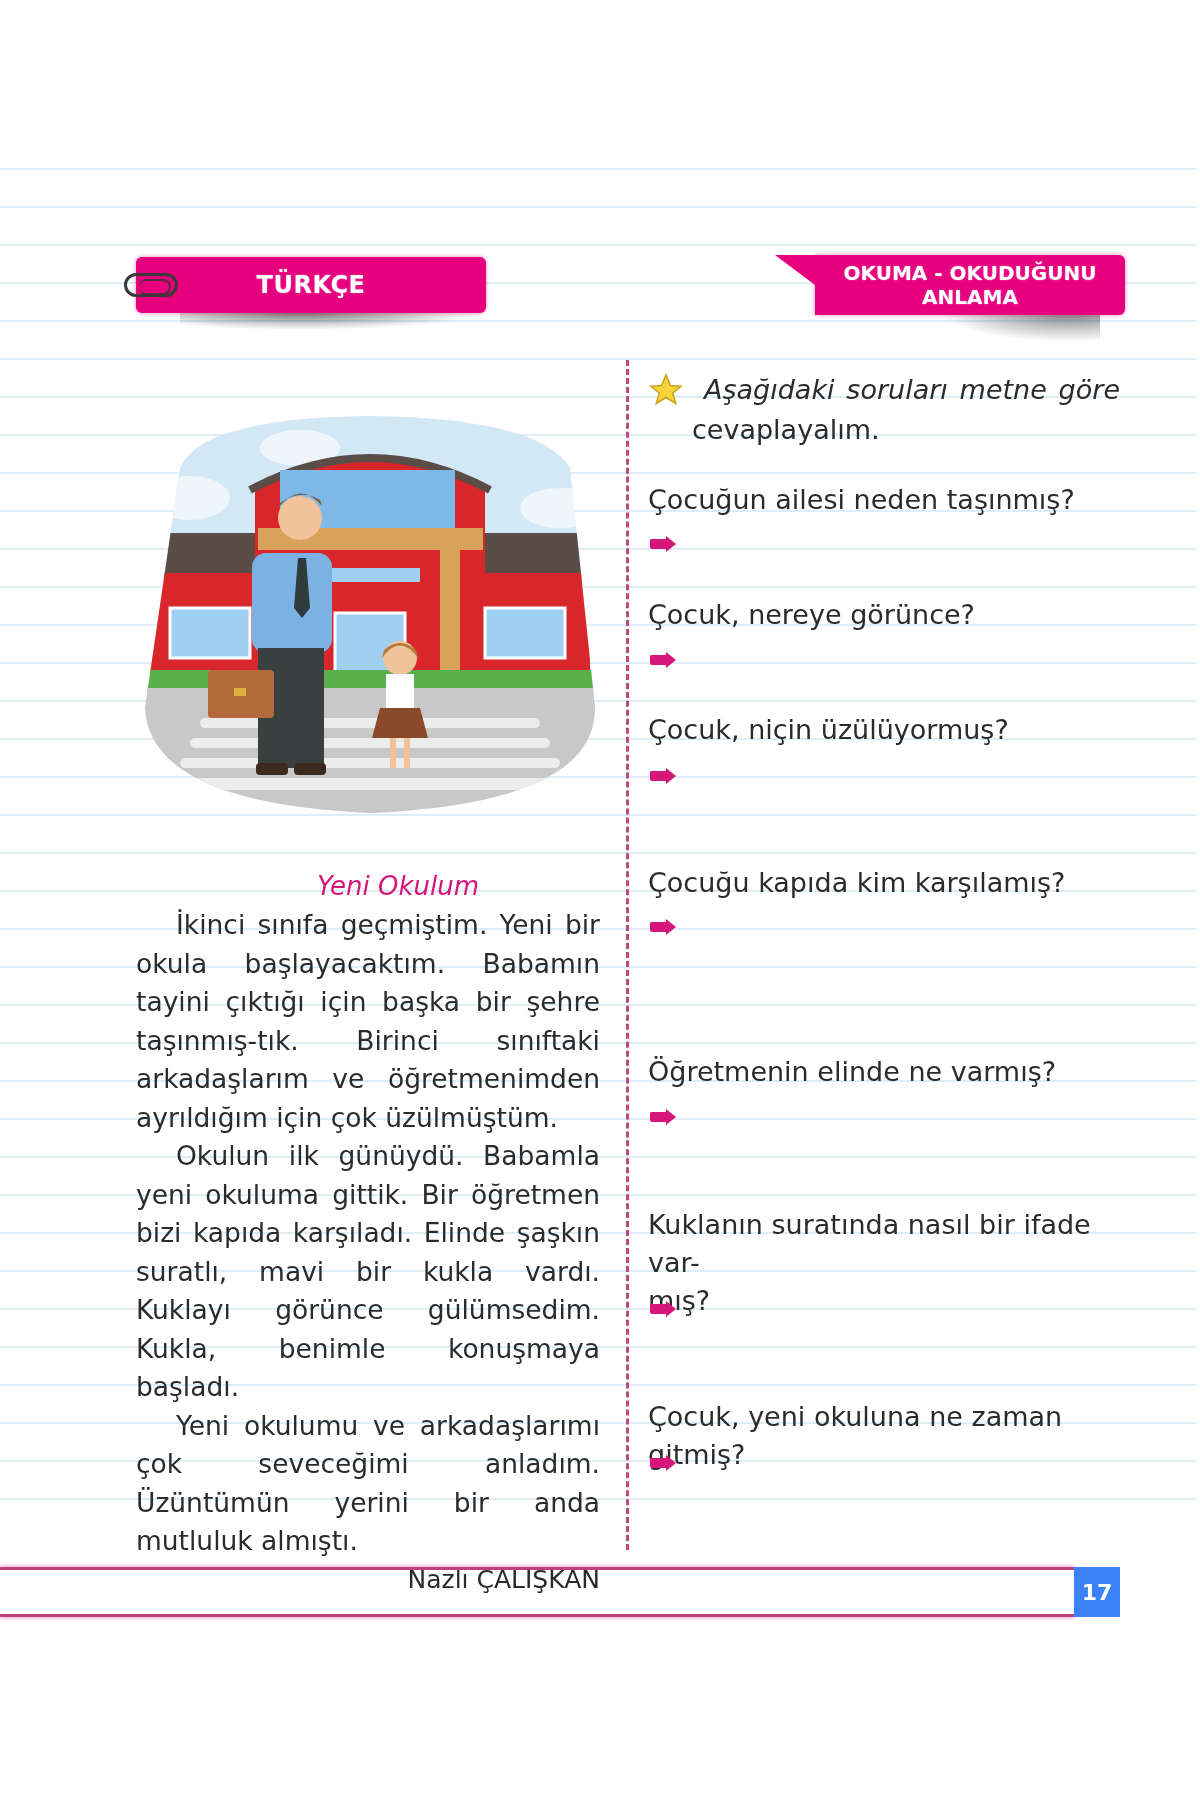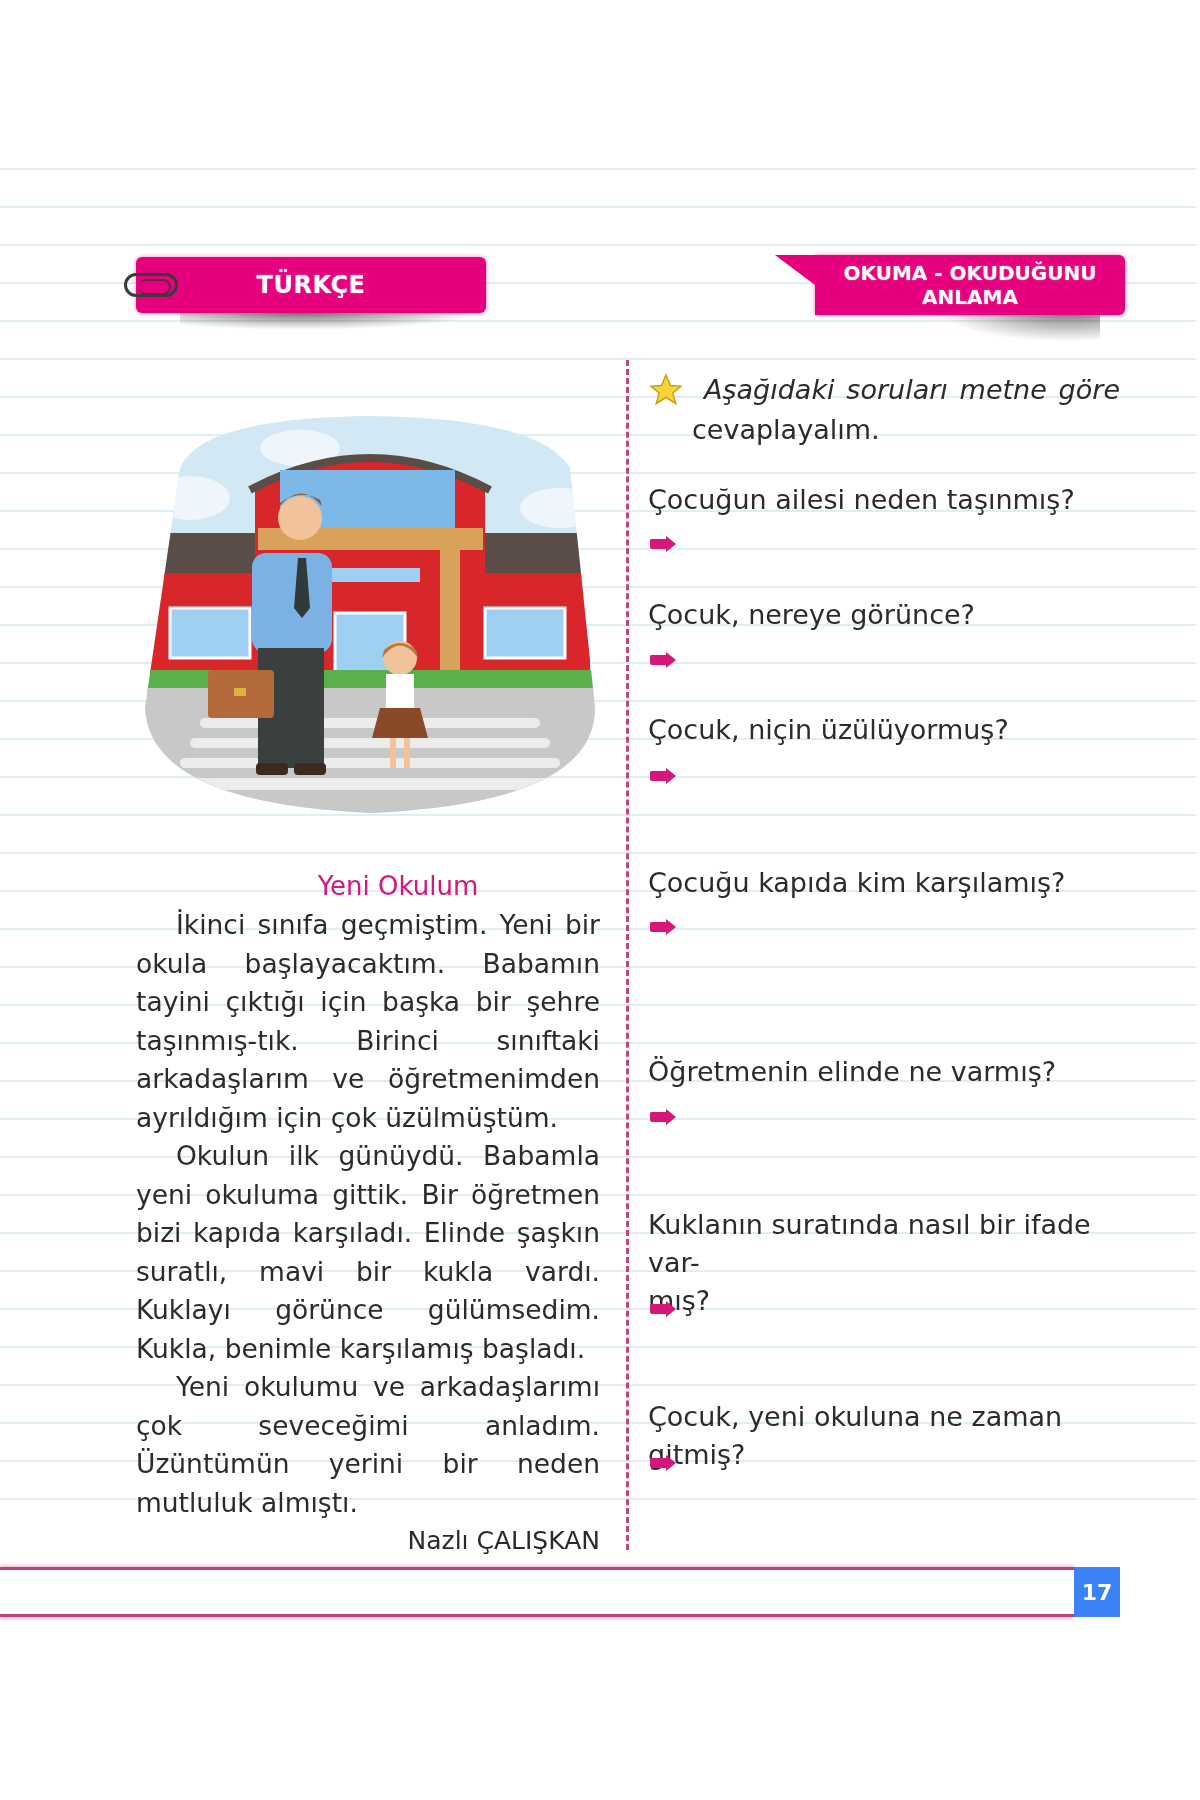--- a/index.html
+++ b/index.html
@@ -61,20 +61,21 @@
   }
   
   .illustration {
     position: absolute; left: 140px; top: 408px; width: 460px; height: 410px;
   }
   
   .story { position: absolute; left: 136px; top: 870px; width: 464px; }
   .story-title {
     text-align: center; color: #d6167a; font-size: 26px; line-height: 32px; height: 36px;
     margin-left: 60px;
+    font-style: italic;
   }
   .story p {
     margin: 0; font-size: 26.5px; line-height: 38.5px; text-align: justify;
     text-align-last: left; color: #2b2b2b; hyphens: manual;
   }
   .story p.indent { text-indent: 40px; }
   .story .author { text-align: right; font-size: 25px; line-height: 38px; }
   
   .instruction {
     position: absolute; left: 648px; top: 370px; width: 472px;
@@ -173,22 +174,22 @@
     <rect x="246" y="266" width="28" height="34" fill="#ffffff"></rect>
     <polygon points="240,300 280,300 288,330 232,330" fill="#8a4a2a"></polygon>
     <rect x="250" y="330" width="6" height="30" fill="#f2c39b"></rect>
     <rect x="264" y="330" width="6" height="30" fill="#f2c39b"></rect>
   </g>
 </svg>
 
 <div class="story">
   <div class="story-title">Yeni Okulum</div>
   <p class="indent">İkinci sınıfa geçmiştim. Yeni bir okula başlayacaktım. Babamın tayini çıktığı için başka bir şehre taşınmış-tık. Birinci sınıftaki arkadaşlarım ve öğretmenimden ayrıldığım için çok üzülmüştüm.</p>
-  <p class="indent">Okulun ilk günüydü. Babamla yeni okuluma gittik. Bir öğretmen bizi kapıda karşıladı. Elinde şaşkın suratlı, mavi bir kukla vardı. Kuklayı görünce gülümsedim. Kukla, benimle karşılamış başladı.</p>
-  <p class="indent">Yeni okulumu ve arkadaşlarımı çok seveceğimi anladım. Üzüntümün yerini bir neden mutluluk almıştı.</p>
+  <p class="indent">Okulun ilk günüydü. Babamla yeni okuluma gittik. Bir öğretmen bizi kapıda karşıladı. Elinde şaşkın suratlı, mavi bir kukla vardı. Kuklayı görünce gülümsedim. Kukla, benimle konuşmaya başladı.</p>
+  <p class="indent">Yeni okulumu ve arkadaşlarımı çok seveceğimi anladım. Üzüntümün yerini bir anda mutluluk almıştı.</p>
   <div class="author">Nazlı ÇALIŞKAN</div>
 </div>
 
 <div class="instruction">
   <svg class="star" viewBox="0 0 24 24">
     <polygon points="12,2 15,9 22,9.5 16.5,14 18.5,21 12,17 5.5,21 7.5,14 2,9.5 9,9" fill="#f7d43a" stroke="#c9a21a" stroke-width="1"></polygon>
   </svg>
   <span class="text1">Aşağıdaki soruları metne göre</span>
   <span class="text2">cevaplayalım.</span>
 </div>

